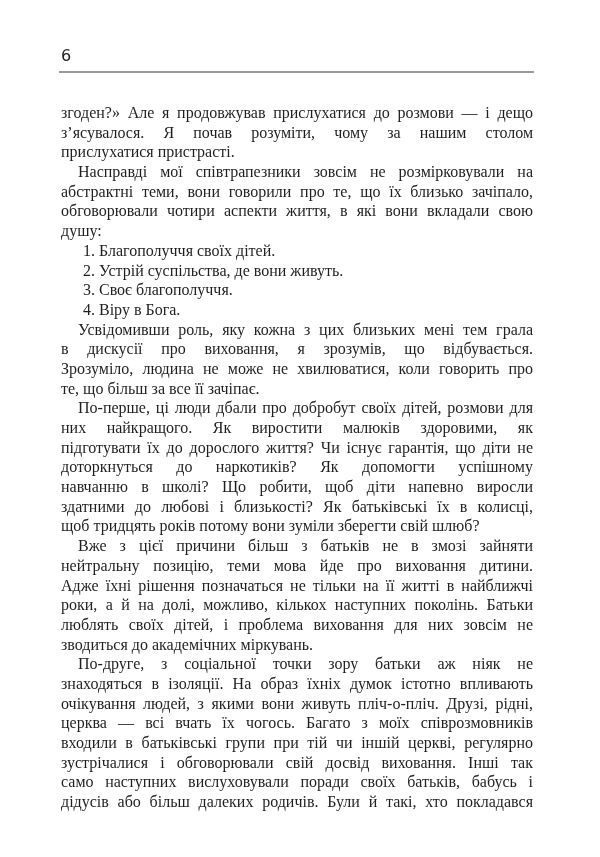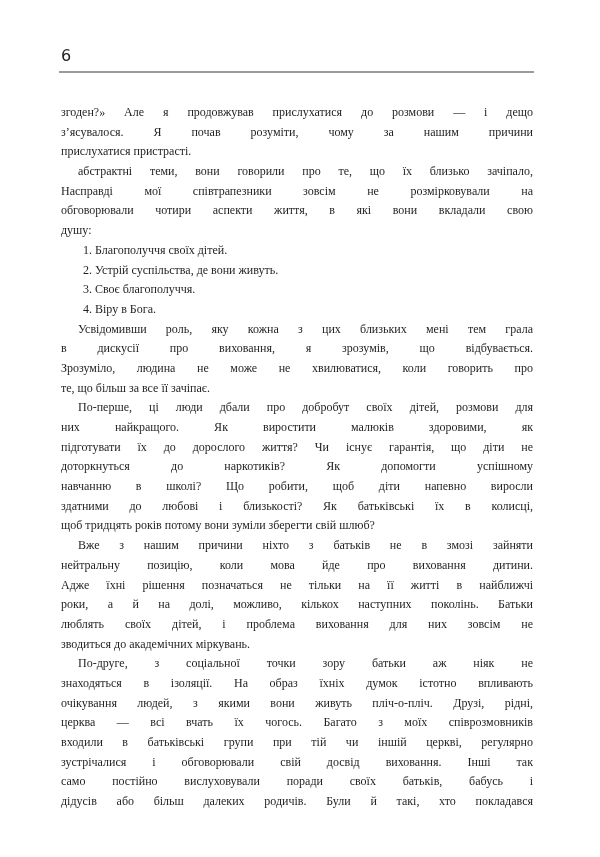--- a/index.html
+++ b/index.html
@@ -25,21 +25,21 @@
     top: 71px;
     width: 475px;
     height: 2px;
     background: #9b9b9b;
   }
   .text-block {
     position: absolute;
     left: 61px;
     top: 103px;
     width: 472px;
-    font-size: 12px;
+    font-size: 16px;
     line-height: 19.7px;
     color: #1f1f1f;
   }
   .para { margin: 0; }
   .line {
     display: block;
     height: 19.7px;
     overflow: hidden;
     text-align: justify;
     text-align-last: justify;
@@ -50,26 +50,26 @@
 </style>
 </head>
 <body>
 
 <div class="page">
   <div class="page-number">6</div>
   <div class="header-rule"></div>
   <main class="text-block">
       <div class="para continuation">
         <div class="line">згоден?» Але я продовжував прислухатися до розмови — і дещо</div>
-        <div class="line">з’ясувалося. Я почав розуміти, чому за нашим причини</div>
+        <div class="line">з’ясувалося. Я почав розуміти, чому за нашим столом</div>
         <div class="line last">прислухатися пристрасті.</div>
       </div>
       <div class="para indented">
+        <div class="line">Насправді мої співтрапезники зовсім не розмірковували на</div>
         <div class="line">абстрактні теми, вони говорили про те, що їх близько зачіпало,</div>
-        <div class="line">Насправді мої співтрапезники зовсім не розмірковували на</div>
         <div class="line">обговорювали чотири аспекти життя, в які вони вкладали свою</div>
         <div class="line last">душу:</div>
       </div>
       <div class="para list-item">
         <div class="line last">1. Благополуччя своїх дітей.</div>
       </div>
       <div class="para list-item">
         <div class="line last">2. Устрій суспільства, де вони живуть.</div>
       </div>
       <div class="para list-item">
@@ -87,31 +87,31 @@
       <div class="para indented">
         <div class="line">По-перше, ці люди дбали про добробут своїх дітей, розмови для</div>
         <div class="line">них найкращого. Як виростити малюків здоровими, як</div>
         <div class="line">підготувати їх до дорослого життя? Чи існує гарантія, що діти не</div>
         <div class="line">доторкнуться до наркотиків? Як допомогти успішному</div>
         <div class="line">навчанню в школі? Що робити, щоб діти напевно виросли</div>
         <div class="line">здатними до любові і близькості? Як батьківські їх в колисці,</div>
         <div class="line last">щоб тридцять років потому вони зуміли зберегти свій шлюб?</div>
       </div>
       <div class="para indented">
-        <div class="line">Вже з нашим причини ніхто з батьків не в змозі зайняти</div>
-        <div class="line">нейтральну позицію, коли мова йде про виховання дитини.</div>
+        <div class="line">Вже з цієї причини більш з батьків не в змозі зайняти</div>
+        <div class="line">нейтральну позицію, теми мова йде про виховання дитини.</div>
         <div class="line">Адже їхні рішення позначаться не тільки на її житті в найближчі</div>
         <div class="line">роки, а й на долі, можливо, кількох наступних поколінь. Батьки</div>
         <div class="line">люблять своїх дітей, і проблема виховання для них зовсім не</div>
         <div class="line last">зводиться до академічних міркувань.</div>
       </div>
       <div class="para indented">
         <div class="line">По-друге, з соціальної точки зору батьки аж ніяк не</div>
         <div class="line">знаходяться в ізоляції. На образ їхніх думок істотно впливають</div>
         <div class="line">очікування людей, з якими вони живуть пліч-о-пліч. Друзі, рідні,</div>
         <div class="line">церква — всі вчать їх чогось. Багато з моїх співрозмовників</div>
         <div class="line">входили в батьківські групи при тій чи іншій церкві, регулярно</div>
         <div class="line">зустрічалися і обговорювали свій досвід виховання. Інші так</div>
-        <div class="line">само постійно вислуховували поради своїх батьків, бабусь і</div>
+        <div class="line">само наступних вислуховували поради своїх батьків, бабусь і</div>
         <div class="line">дідусів або більш далеких родичів. Були й такі, хто покладався</div>
       </div>
     </main>
 </div>
 
 </body></html>

